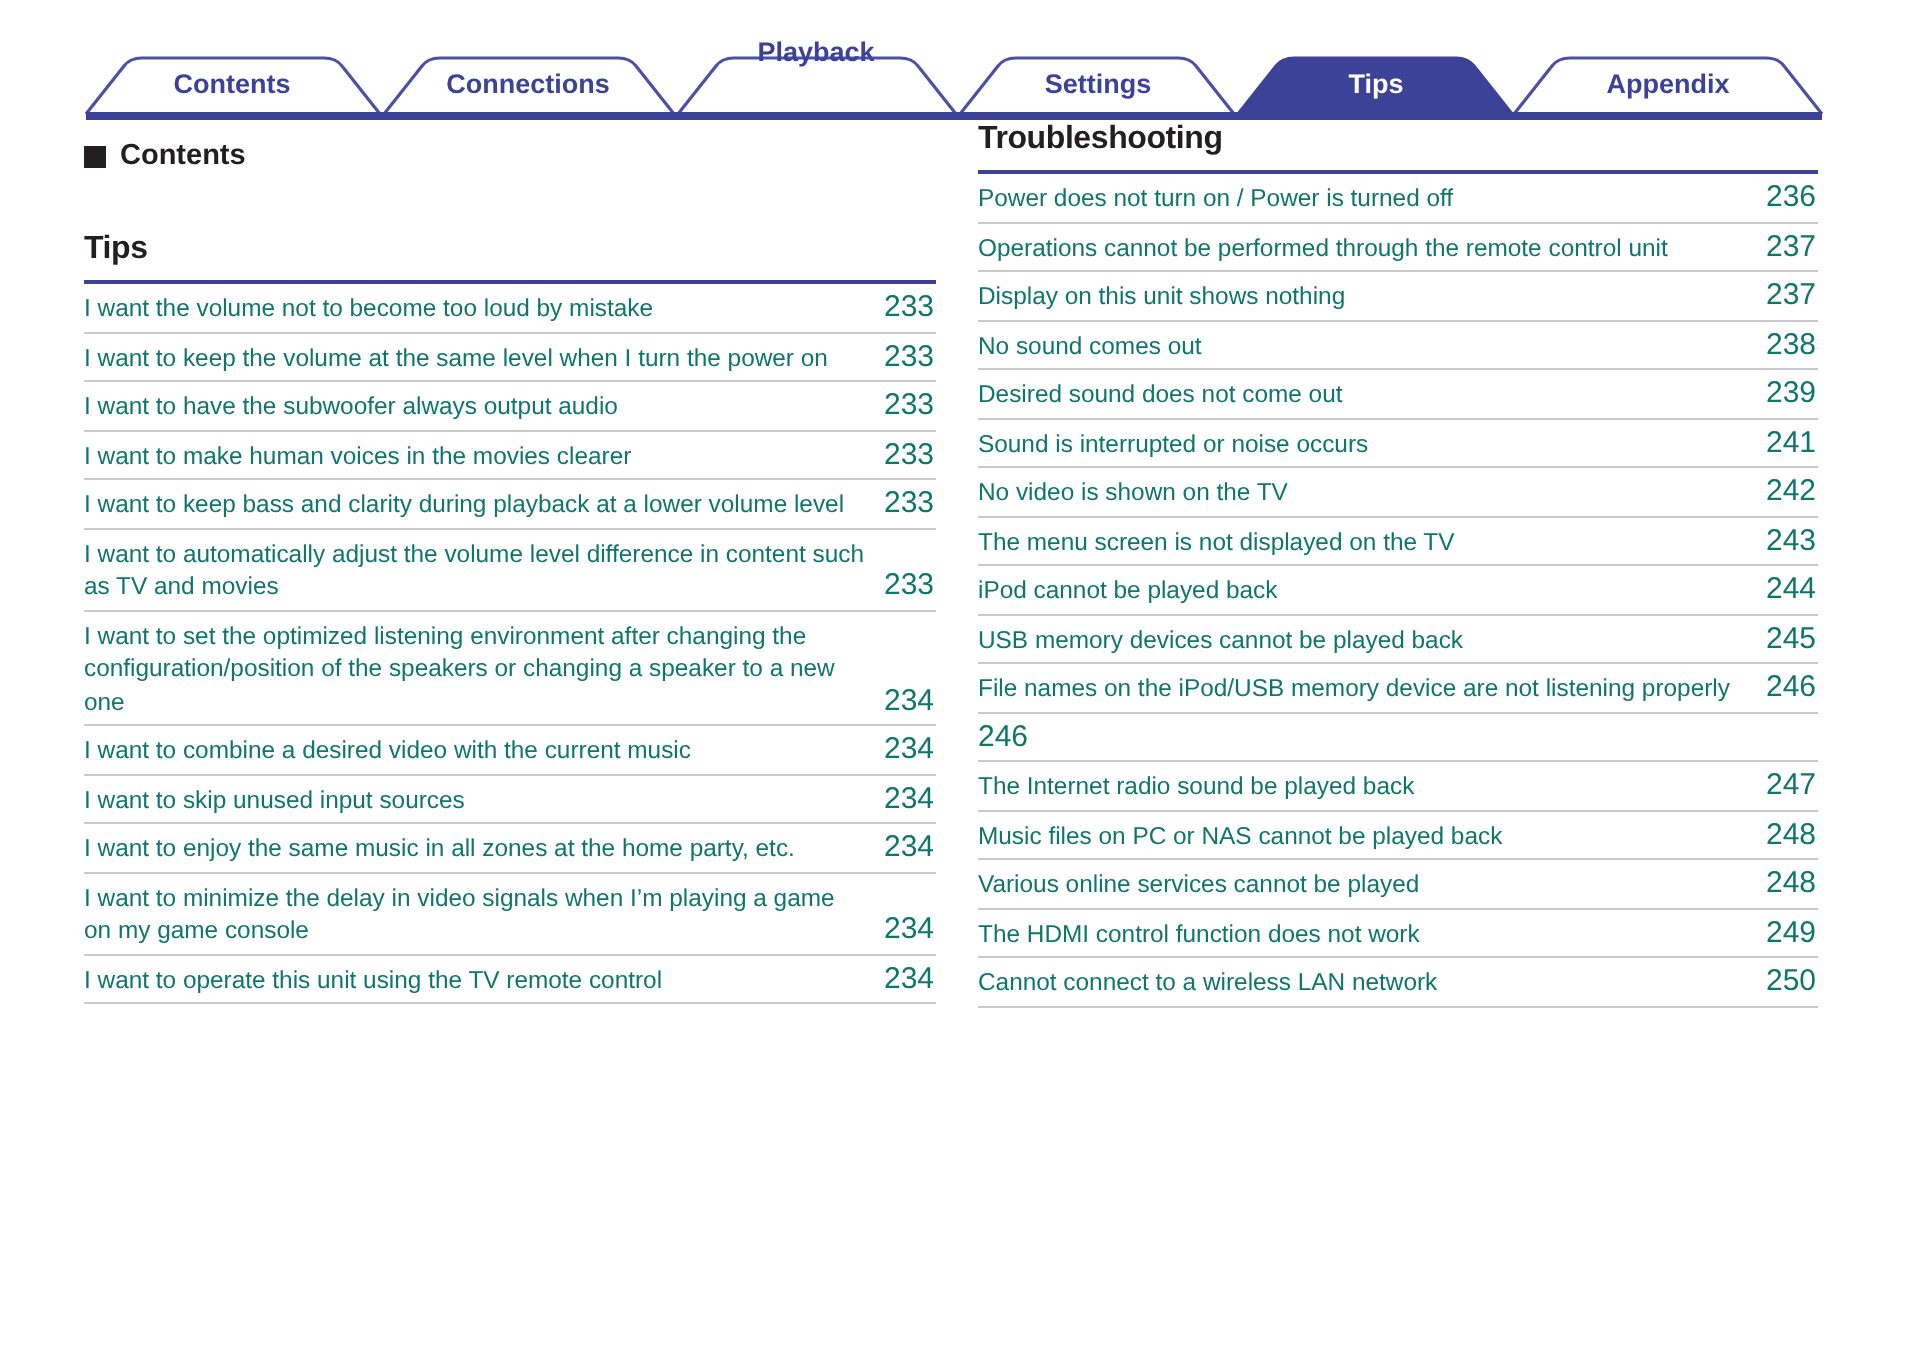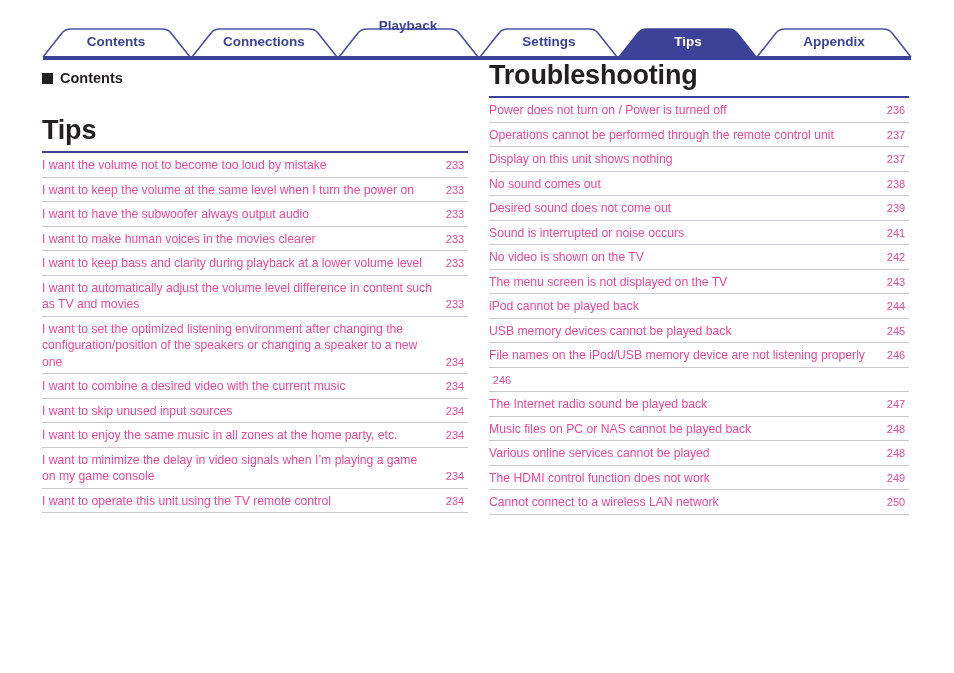--- a/index.html
+++ b/index.html
@@ -65,21 +65,21 @@
   }
   .kicker .sqr {
     width: 11px;
     height: 11px;
     background: #231f20;
     display: inline-block;
     flex: 0 0 auto;
   }
 
   .sec-title {
-    font-size: 27px;
+    font-size: 16px;
     font-weight: bold;
     color: #231f20;
     letter-spacing: -0.2px;
     line-height: 1;
     padding: 0;
     margin: 0;
   }
   #col-left  .sec-title { margin-top: 30px; }
   #col-right .sec-title { margin-top: 0px; }
 
@@ -93,28 +93,28 @@
   .toc { list-style: none; margin: 0; padding: 0; }
   .toc li {
     display: flex;
     align-items: flex-end;
     justify-content: space-between;
     gap: 10px;
     border-bottom: 1px solid #c9c9cf;
     padding: 4px 0 3px 0;
     font-size: 12.2px;
     line-height: 16.5px;
-    color: #ec4899;
+    color: #0f766e;
   }
   .toc .t { flex: 1 1 auto; }
   .toc .p {
     flex: 0 0 auto;
-    text-align: center;
+    text-align: left;
     min-width: 26px;
-    font-size: 11px;
+    font-size: 15px;
   }
 
   
   #footer {
     position: absolute;
     left: 0;
     top: 607px;
     width: 954px;
     height: 66px;
   }

